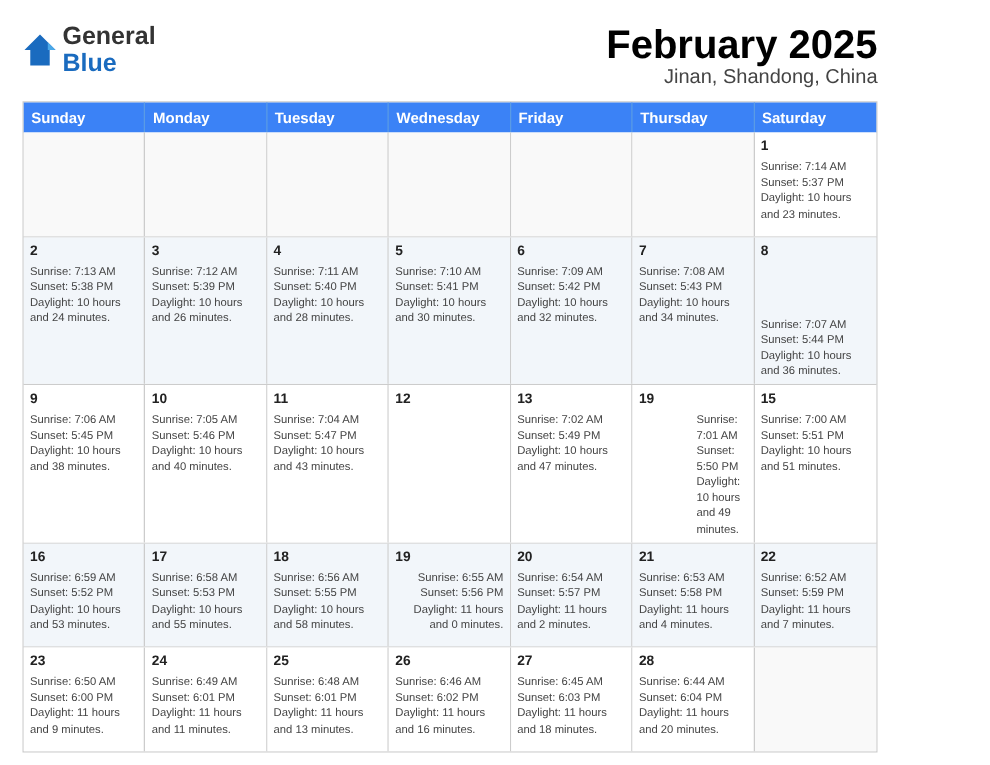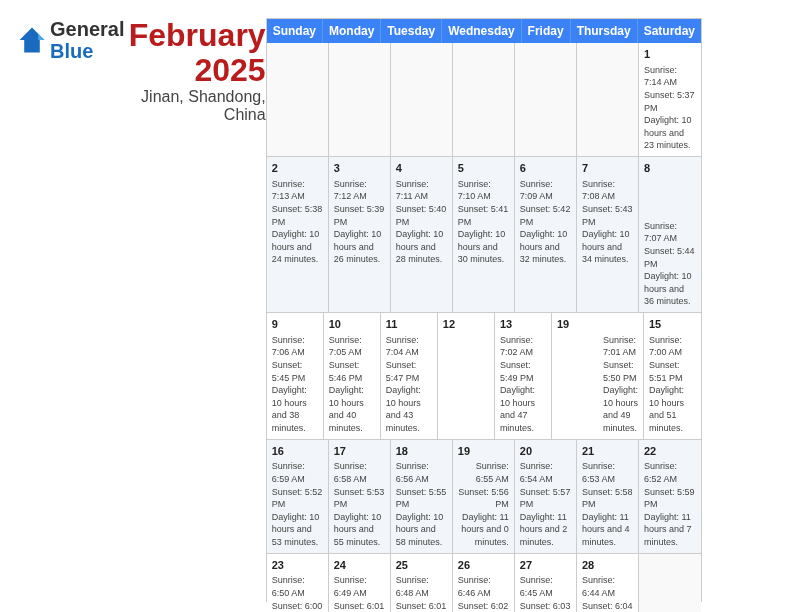--- a/index.html
+++ b/index.html
@@ -8,20 +8,21 @@
       background: #fff;
       width: 792px;
       height: 612px;
       overflow: hidden;
     }
     .page {
       width: 720px;
       height: 612px;
       padding: 18px 18px 10px 18px;
       display: flex;
+      flex-direction: column;
     }
     .header {
       display: flex;
       justify-content: space-between;
       align-items: flex-start;
       margin-bottom: 10px;
     }
     .logo {
       display: flex;
       align-items: center;
@@ -37,21 +38,21 @@
     .logo-icon {
       width: 28px;
       height: 28px;
     }
     .title-block {
       text-align: right;
     }
     .title-block h1 {
       font-size: 32px;
       font-weight: bold;
-      color: #b91c1c;
+      color: #000000;
       line-height: 1.1;
     }
     .title-block h2 {
       font-size: 16px;
       color: #444;
       font-weight: normal;
     }
     .calendar {
       flex: 1;
       display: flex;

